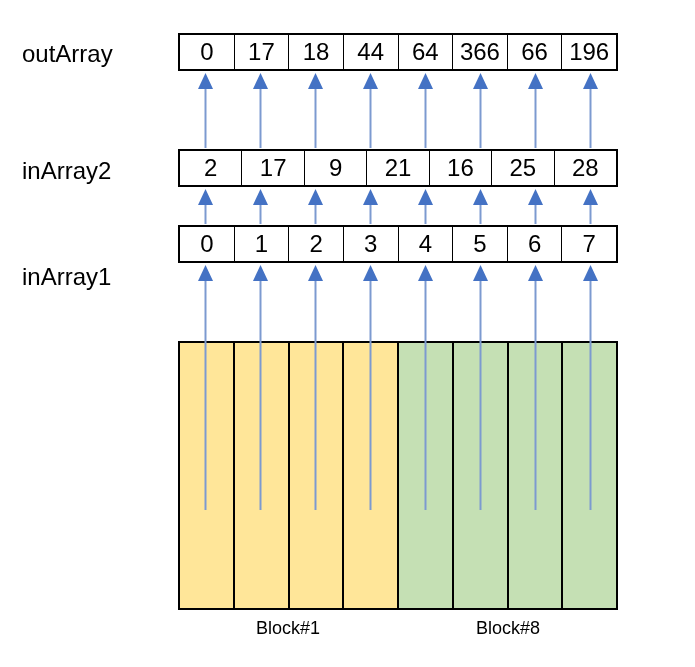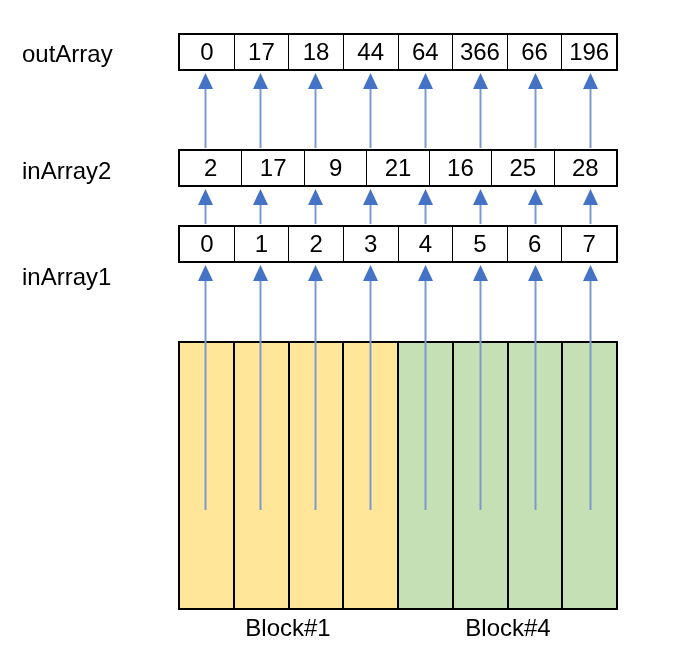--- a/index.html
+++ b/index.html
@@ -70,21 +70,21 @@
   }
   .thread-col:last-child { border-right: none; }
   
   .block-label {
     position: absolute;
     top: 612px;
     height: 32px;
     display: flex;
     align-items: center;
     justify-content: center;
-    font-size: 24px;
+    font-size: 18px;
     color: #000;
   }
   .block-label.b1 { left: 178px; width: 220px; }
   .block-label.b2 { left: 398px; width: 220px; }
   
   .arrows-svg {
     position: absolute;
     left: 0; top: 0;
     width: 695px; height: 667px;
     pointer-events: none;
@@ -136,21 +136,21 @@
     <div class="thread-col" style="background: rgb(255, 230, 153);"></div>
     <div class="thread-col" style="background: rgb(255, 230, 153);"></div>
     <div class="thread-col" style="background: rgb(255, 230, 153);"></div>
     <div class="thread-col" style="background: rgb(197, 224, 180);"></div>
     <div class="thread-col" style="background: rgb(197, 224, 180);"></div>
     <div class="thread-col" style="background: rgb(197, 224, 180);"></div>
     <div class="thread-col" style="background: rgb(197, 224, 180);"></div>
   </div>
 
   <div class="block-label b1">Block#1</div>
-  <div class="block-label b2">Block#4</div>
+  <div class="block-label b2">Block#8</div>
 
   <svg class="arrows-svg" id="arrows" viewBox="0 0 695 667" xmlns="http://www.w3.org/2000/svg">
       <g>
         <line x1="205.5" y1="148" x2="205.5" y2="87" stroke="#7C9AD0" stroke-width="2"></line>
         <polygon points="205.5,73 198,89 213,89" fill="#4472C4"></polygon>
       </g>
       <g>
         <line x1="260.5" y1="148" x2="260.5" y2="87" stroke="#7C9AD0" stroke-width="2"></line>
         <polygon points="260.5,73 253,89 268,89" fill="#4472C4"></polygon>
       </g>

